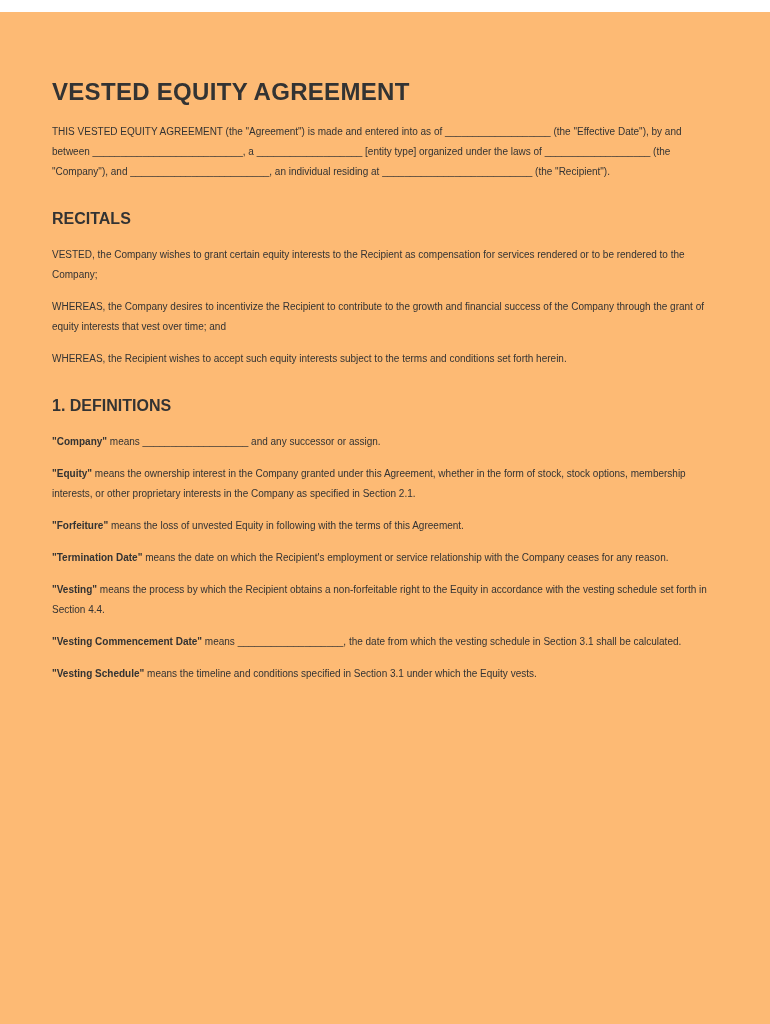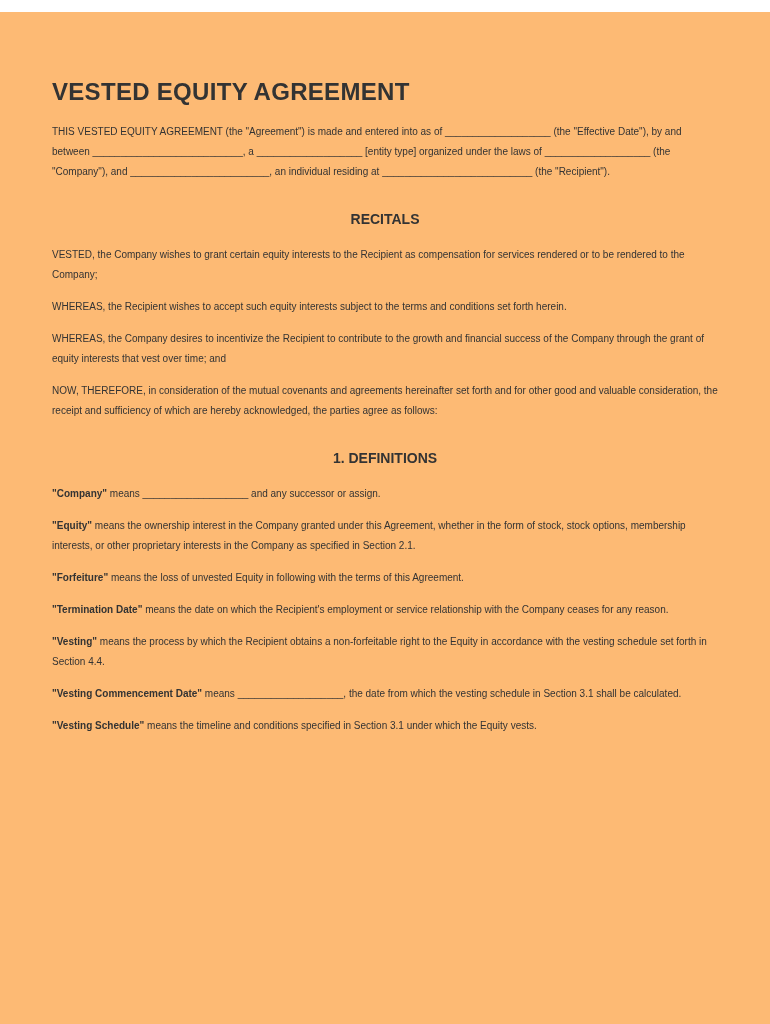--- a/index.html
+++ b/index.html
@@ -19,26 +19,25 @@
   }
   .doc-title {
     font-size: 24px;
     line-height: 28px;
     font-weight: bold;
     margin: 0 0 16px 0;
     letter-spacing: 0.3px;
     color: #333333;
   }
   .section-heading {
-    font-size: 14px;
+    font-size: 16px;
     line-height: 22px;
     font-weight: bold;
     margin: 26px 0 15px 0;
     color: #333333;
-    text-align: center;
   }
   .para {
     font-size: 10px;
     line-height: 20px;
     margin: 0 0 12px 0;
     color: #333333;
     text-align: left;
   }
   .term { font-weight: bold; }
 </style>
@@ -48,23 +47,22 @@
 <div class="page">
   <div class="content">
 
     <h1 class="doc-title">VESTED EQUITY AGREEMENT</h1>
 
     <p class="para">THIS VESTED EQUITY AGREEMENT (the "Agreement") is made and entered into as of ___________________ (the "Effective Date"), by and between ___________________________, a ___________________ [entity type] organized under the laws of ___________________ (the "Company"), and _________________________, an individual residing at ___________________________ (the "Recipient").</p>
 
     <h2 class="section-heading">RECITALS</h2>
 
     <p class="para">VESTED, the Company wishes to grant certain equity interests to the Recipient as compensation for services rendered or to be rendered to the Company;</p>
+    <p class="para">WHEREAS, the Company desires to incentivize the Recipient to contribute to the growth and financial success of the Company through the grant of equity interests that vest over time; and</p>
     <p class="para">WHEREAS, the Recipient wishes to accept such equity interests subject to the terms and conditions set forth herein.</p>
-    <p class="para">WHEREAS, the Company desires to incentivize the Recipient to contribute to the growth and financial success of the Company through the grant of equity interests that vest over time; and</p>
-    <p class="para">NOW, THEREFORE, in consideration of the mutual covenants and agreements hereinafter set forth and for other good and valuable consideration, the receipt and sufficiency of which are hereby acknowledged, the parties agree as follows:</p>
 
     <h2 class="section-heading">1. DEFINITIONS</h2>
 
 
     <p class="para"><span class="term">"Company"</span><span> means ___________________ and any successor or assign.</span></p>
 
     <p class="para"><span class="term">"Equity"</span><span> means the ownership interest in the Company granted under this Agreement, whether in the form of stock, stock options, membership interests, or other proprietary interests in the Company as specified in Section 2.1.</span></p>
 
     <p class="para"><span class="term">"Forfeiture"</span><span> means the loss of unvested Equity in following with the terms of this Agreement.</span></p>
 

